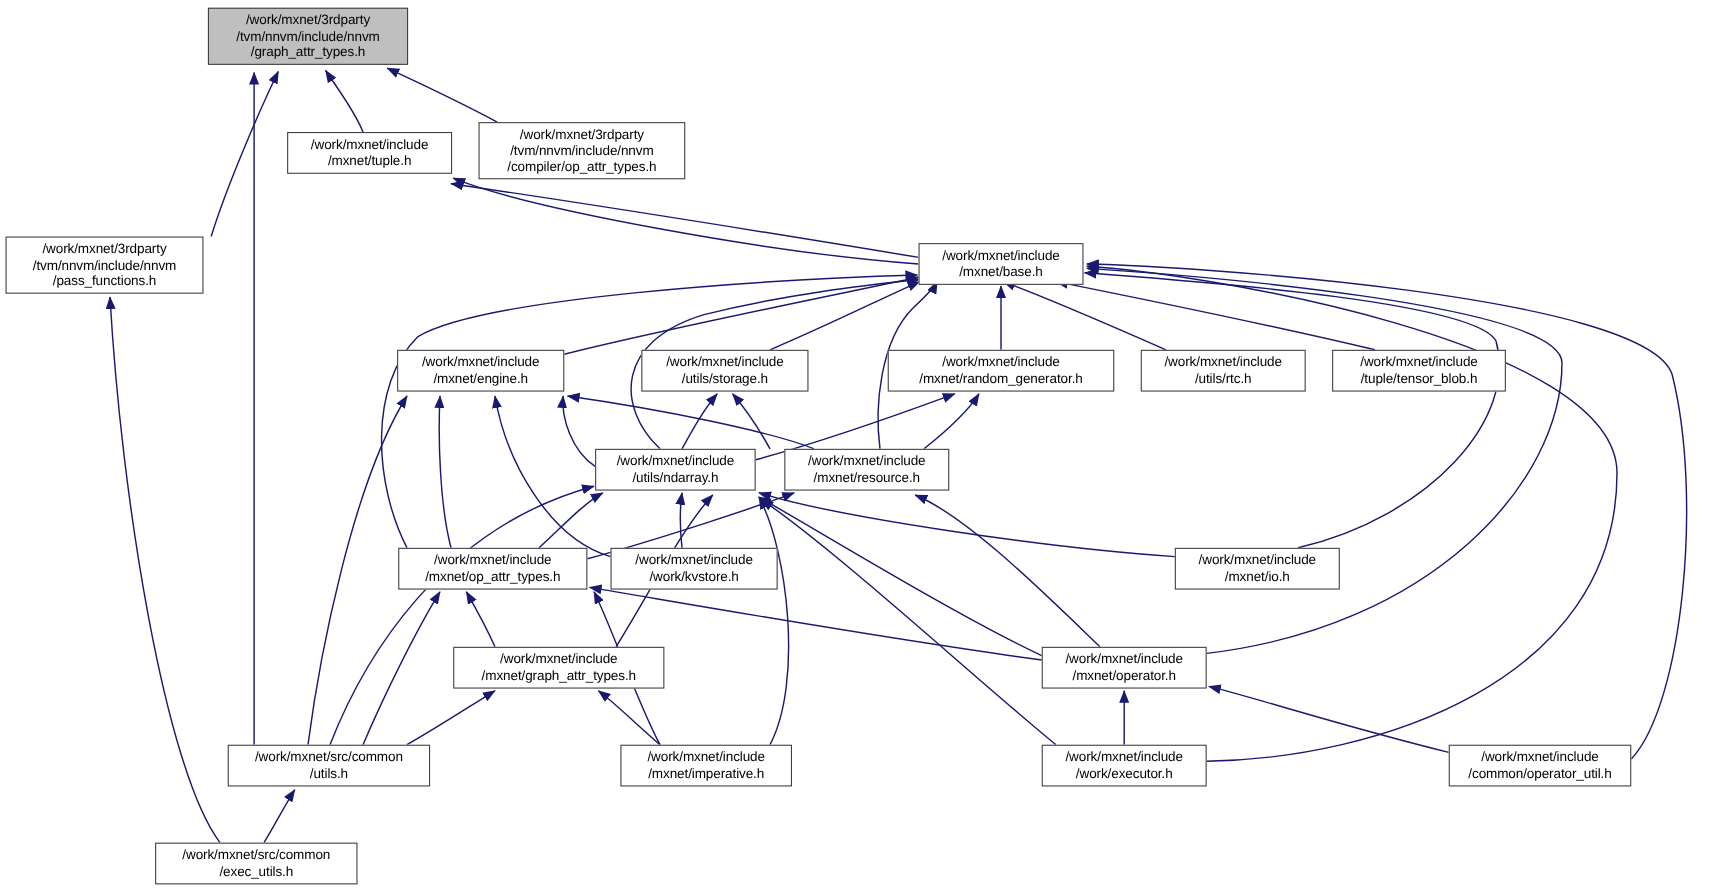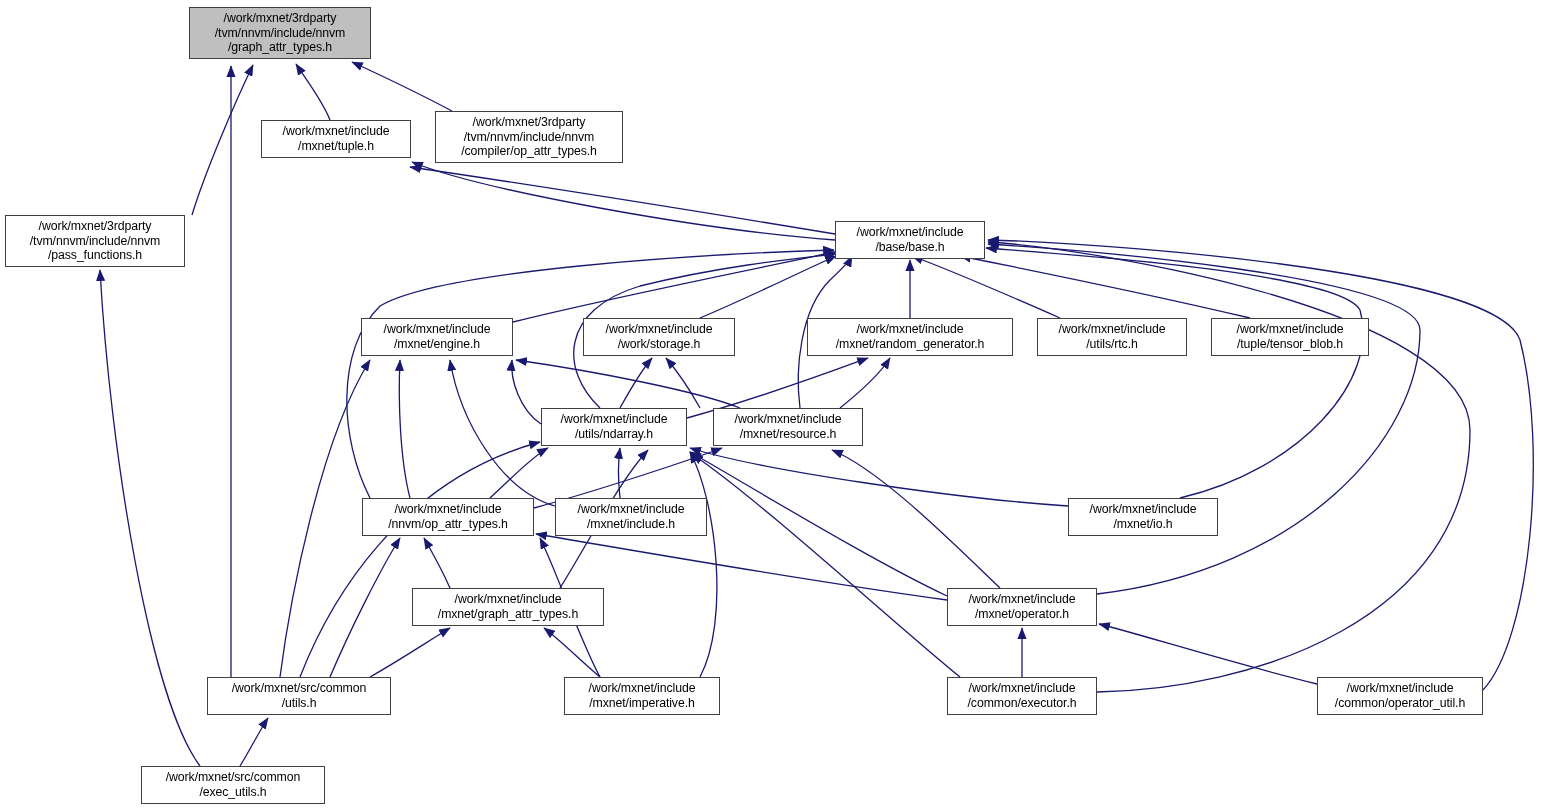--- a/index.html
+++ b/index.html
@@ -108,32 +108,32 @@
         <path d="M 370 677 C 400 660 430 640 450 628" fill="none" stroke="#191970" stroke-width="1.3" marker-end="url(#arrowhead)"></path>
         <path d="M 240 766 C 250 750 260 730 268 718" fill="none" stroke="#191970" stroke-width="1.3" marker-end="url(#arrowhead)"></path>
         <path d="M 200 766 C 150 700 110 450 100 270" fill="none" stroke="#191970" stroke-width="1.3" marker-end="url(#arrowhead)"></path>
       </g>
   </svg>
   <div id="nodes-group">
       <div class="node root" style="left: 189px; top: 7px; width: 182px; height: 52px; background: rgb(191, 191, 191);"><span class="line">/work/mxnet/3rdparty</span><span class="line">/tvm/nnvm/include/nnvm</span><span class="line">/graph_attr_types.h</span></div>
       <div class="node" style="left: 261px; top: 120px; width: 150px; height: 38px;"><span class="line">/work/mxnet/include</span><span class="line">/mxnet/tuple.h</span></div>
       <div class="node" style="left: 435px; top: 111px; width: 188px; height: 52px;"><span class="line">/work/mxnet/3rdparty</span><span class="line">/tvm/nnvm/include/nnvm</span><span class="line">/compiler/op_attr_types.h</span></div>
       <div class="node" style="left: 5px; top: 215px; width: 180px; height: 52px;"><span class="line">/work/mxnet/3rdparty</span><span class="line">/tvm/nnvm/include/nnvm</span><span class="line">/pass_functions.h</span></div>
-      <div class="node" style="left: 835px; top: 221px; width: 150px; height: 38px;"><span class="line">/work/mxnet/include</span><span class="line">/base/base.h</span></div>
+      <div class="node" style="left: 835px; top: 221px; width: 150px; height: 38px;"><span class="line">/work/mxnet/include</span><span class="line">/mxnet/base.h</span></div>
       <div class="node" style="left: 361px; top: 318px; width: 152px; height: 38px;"><span class="line">/work/mxnet/include</span><span class="line">/mxnet/engine.h</span></div>
-      <div class="node" style="left: 583px; top: 318px; width: 152px; height: 38px;"><span class="line">/work/mxnet/include</span><span class="line">/work/storage.h</span></div>
+      <div class="node" style="left: 583px; top: 318px; width: 152px; height: 38px;"><span class="line">/work/mxnet/include</span><span class="line">/utils/storage.h</span></div>
       <div class="node" style="left: 807px; top: 318px; width: 206px; height: 38px;"><span class="line">/work/mxnet/include</span><span class="line">/mxnet/random_generator.h</span></div>
       <div class="node" style="left: 1037px; top: 318px; width: 150px; height: 38px;"><span class="line">/work/mxnet/include</span><span class="line">/utils/rtc.h</span></div>
       <div class="node" style="left: 1211px; top: 318px; width: 158px; height: 38px;"><span class="line">/work/mxnet/include</span><span class="line">/tuple/tensor_blob.h</span></div>
       <div class="node" style="left: 541px; top: 408px; width: 146px; height: 38px;"><span class="line">/work/mxnet/include</span><span class="line">/utils/ndarray.h</span></div>
       <div class="node" style="left: 713px; top: 408px; width: 150px; height: 38px;"><span class="line">/work/mxnet/include</span><span class="line">/mxnet/resource.h</span></div>
-      <div class="node" style="left: 362px; top: 498px; width: 172px; height: 38px;"><span class="line">/work/mxnet/include</span><span class="line">/nnvm/op_attr_types.h</span></div>
-      <div class="node" style="left: 555px; top: 498px; width: 152px; height: 38px;"><span class="line">/work/mxnet/include</span><span class="line">/mxnet/include.h</span></div>
+      <div class="node" style="left: 362px; top: 498px; width: 172px; height: 38px;"><span class="line">/work/mxnet/include</span><span class="line">/mxnet/op_attr_types.h</span></div>
+      <div class="node" style="left: 555px; top: 498px; width: 152px; height: 38px;"><span class="line">/work/mxnet/include</span><span class="line">/work/kvstore.h</span></div>
       <div class="node" style="left: 1068px; top: 498px; width: 150px; height: 38px;"><span class="line">/work/mxnet/include</span><span class="line">/mxnet/io.h</span></div>
       <div class="node" style="left: 412px; top: 588px; width: 192px; height: 38px;"><span class="line">/work/mxnet/include</span><span class="line">/mxnet/graph_attr_types.h</span></div>
       <div class="node" style="left: 947px; top: 588px; width: 150px; height: 38px;"><span class="line">/work/mxnet/include</span><span class="line">/mxnet/operator.h</span></div>
       <div class="node" style="left: 207px; top: 677px; width: 184px; height: 38px;"><span class="line">/work/mxnet/src/common</span><span class="line">/utils.h</span></div>
       <div class="node" style="left: 564px; top: 677px; width: 156px; height: 38px;"><span class="line">/work/mxnet/include</span><span class="line">/mxnet/imperative.h</span></div>
-      <div class="node" style="left: 947px; top: 677px; width: 150px; height: 38px;"><span class="line">/work/mxnet/include</span><span class="line">/common/executor.h</span></div>
+      <div class="node" style="left: 947px; top: 677px; width: 150px; height: 38px;"><span class="line">/work/mxnet/include</span><span class="line">/work/executor.h</span></div>
       <div class="node" style="left: 1317px; top: 677px; width: 166px; height: 38px;"><span class="line">/work/mxnet/include</span><span class="line">/common/operator_util.h</span></div>
       <div class="node" style="left: 141px; top: 766px; width: 184px; height: 38px;"><span class="line">/work/mxnet/src/common</span><span class="line">/exec_utils.h</span></div>
     </div>
 </div>
 
 </body></html>

